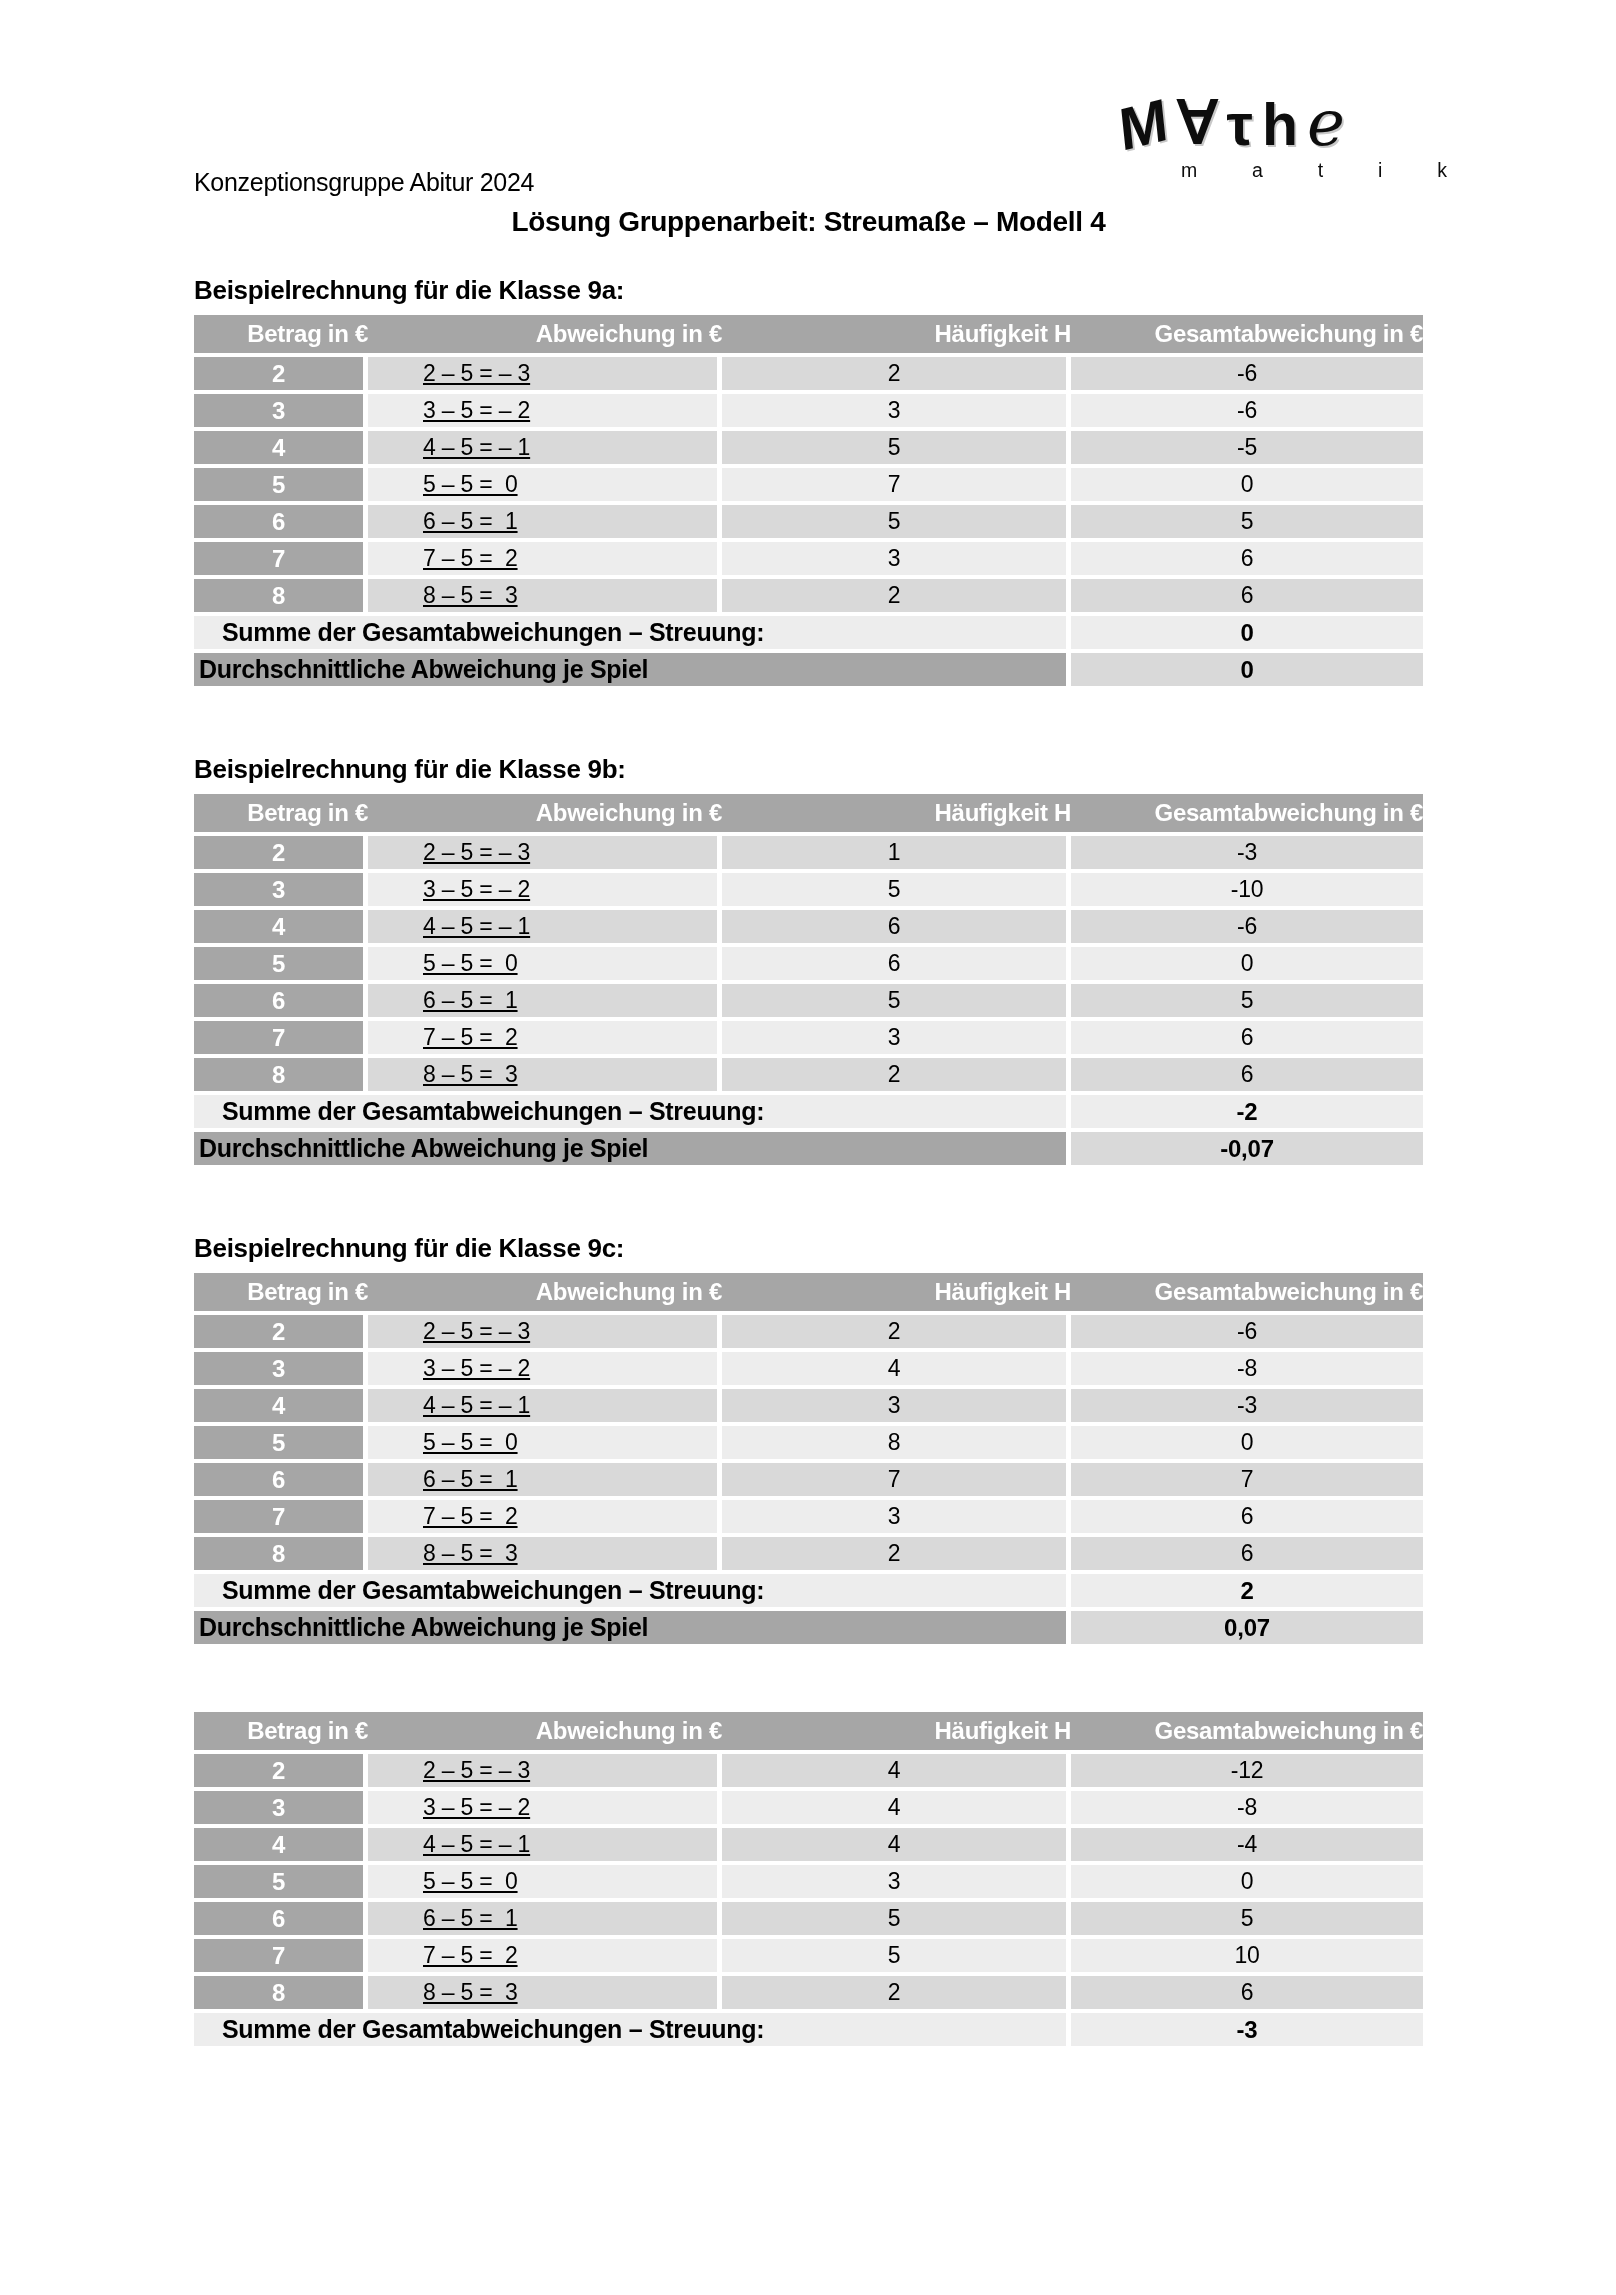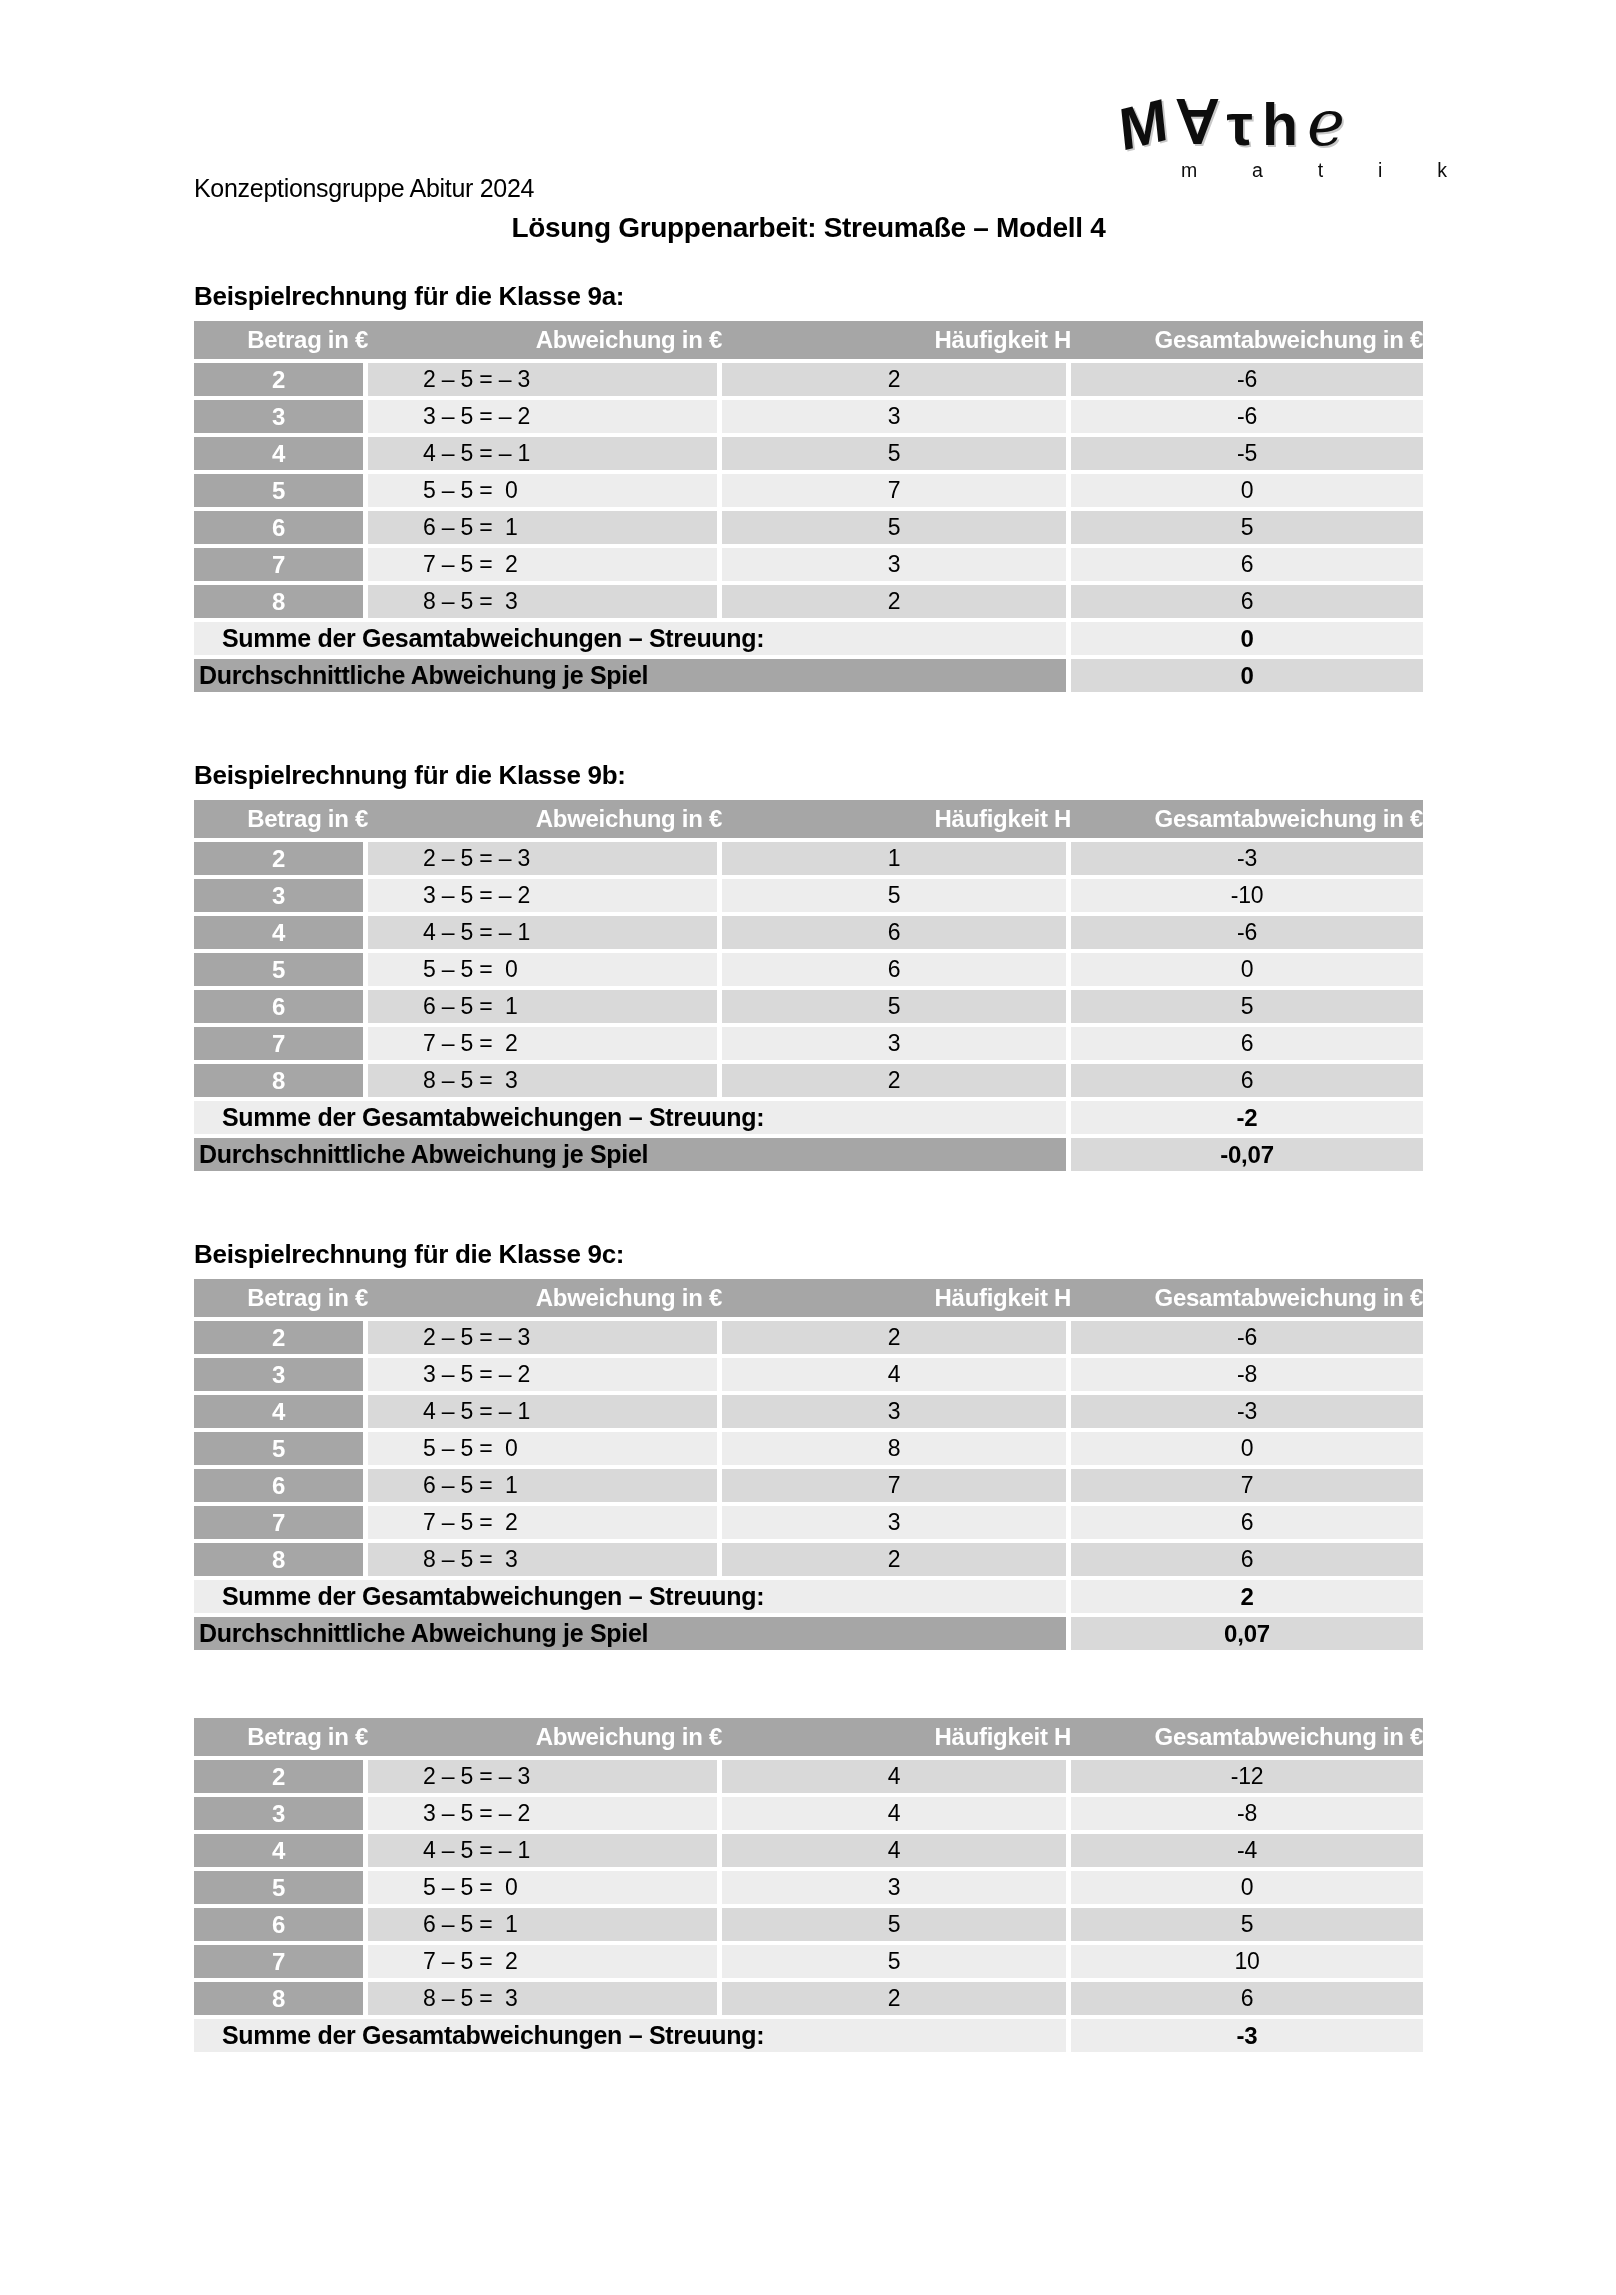--- a/index.html
+++ b/index.html
@@ -19,21 +19,21 @@
   .page{
     position:relative;
     width:1616px;
     height:2295px;
     background:#ffffff;
     overflow:hidden;
   }
   .content{
     position:absolute;
     left:194px;
-    top:174px;
+    top:168px;
     width:1229px;
   }
   .org-line{
     font-size:25px;
     font-weight:400;
     letter-spacing:-0.3px;
   }
   .doc-title{
     text-align:center;
     font-size:28px;
@@ -127,20 +127,21 @@
     color:#ffffff;
     font-weight:700;
     font-size:24px;
   }
   td.bg-dark{background:var(--row-dark);}
   td.bg-light{background:var(--row-light);}
   td.abw{
     text-align:left;
     padding-left:55px;
     white-space:pre;
+    text-decoration:underline;
   }
   td.sum-label{
     background:var(--row-light);
     font-weight:700;
     font-size:25px;
     text-align:left;
     padding-left:28px;
     letter-spacing:-0.3px;
   }
   td.sum-value{

